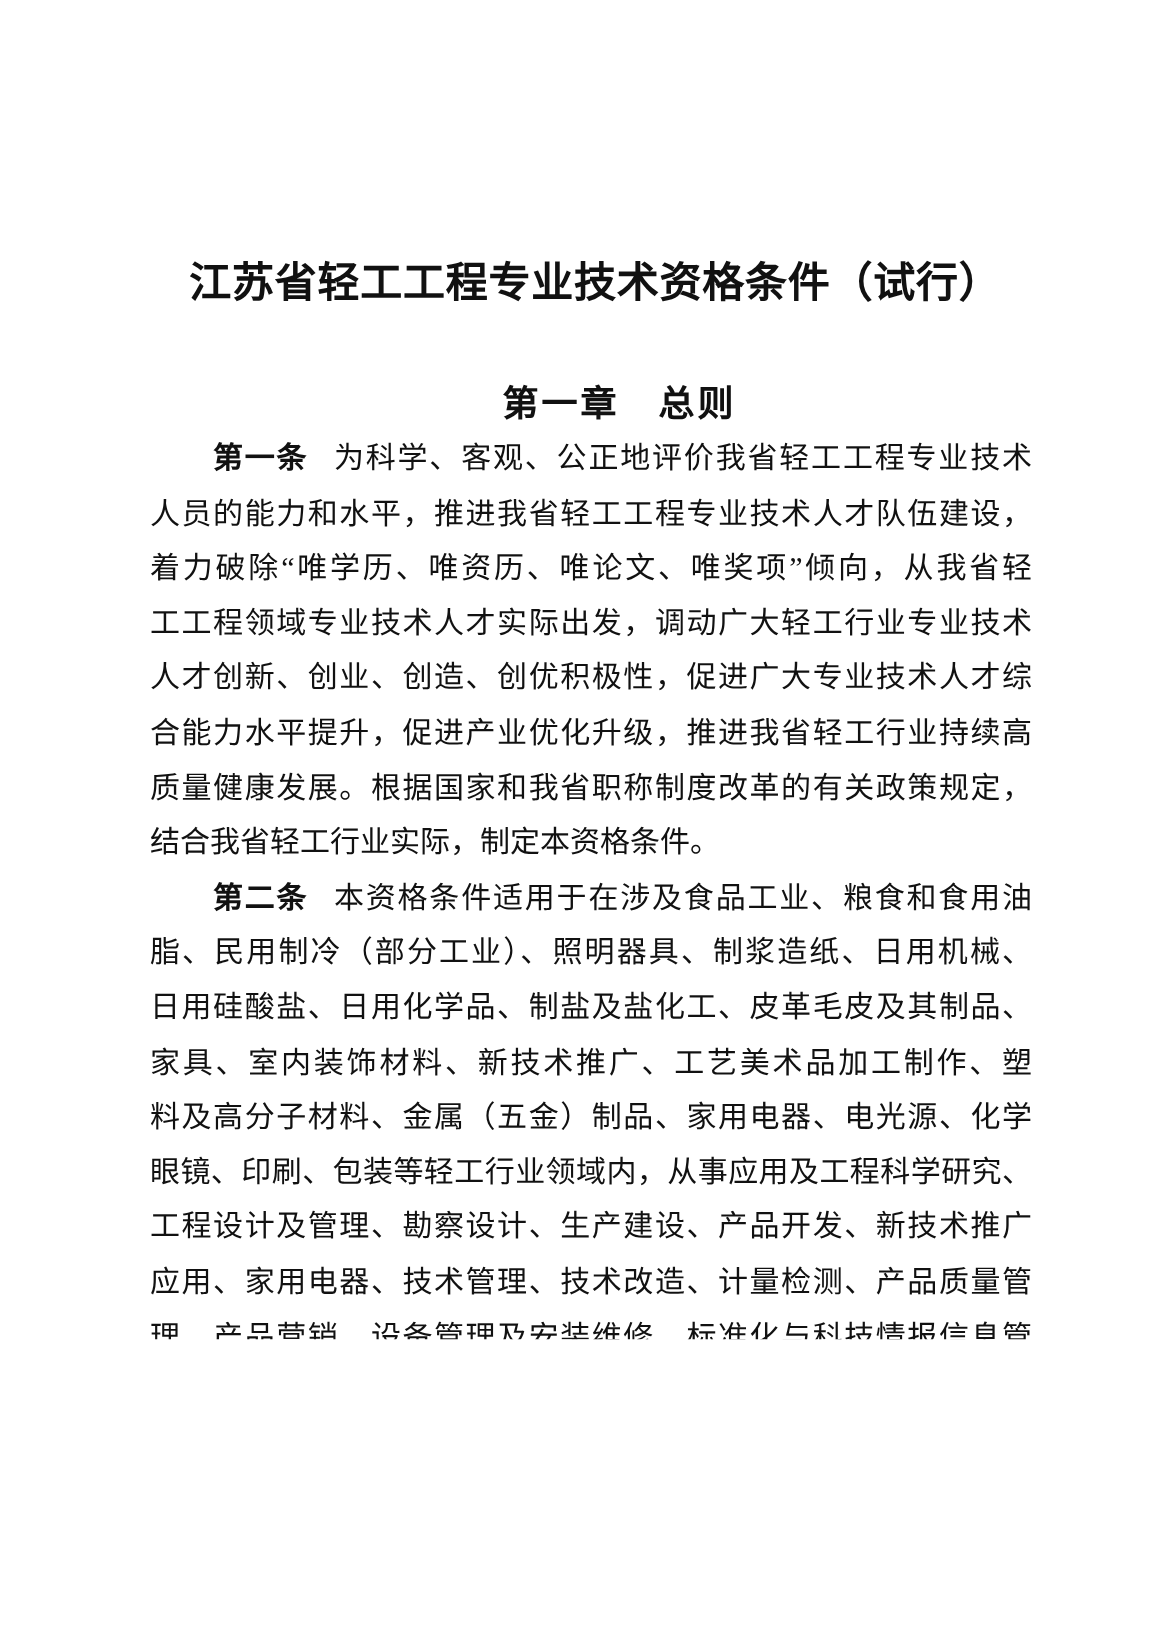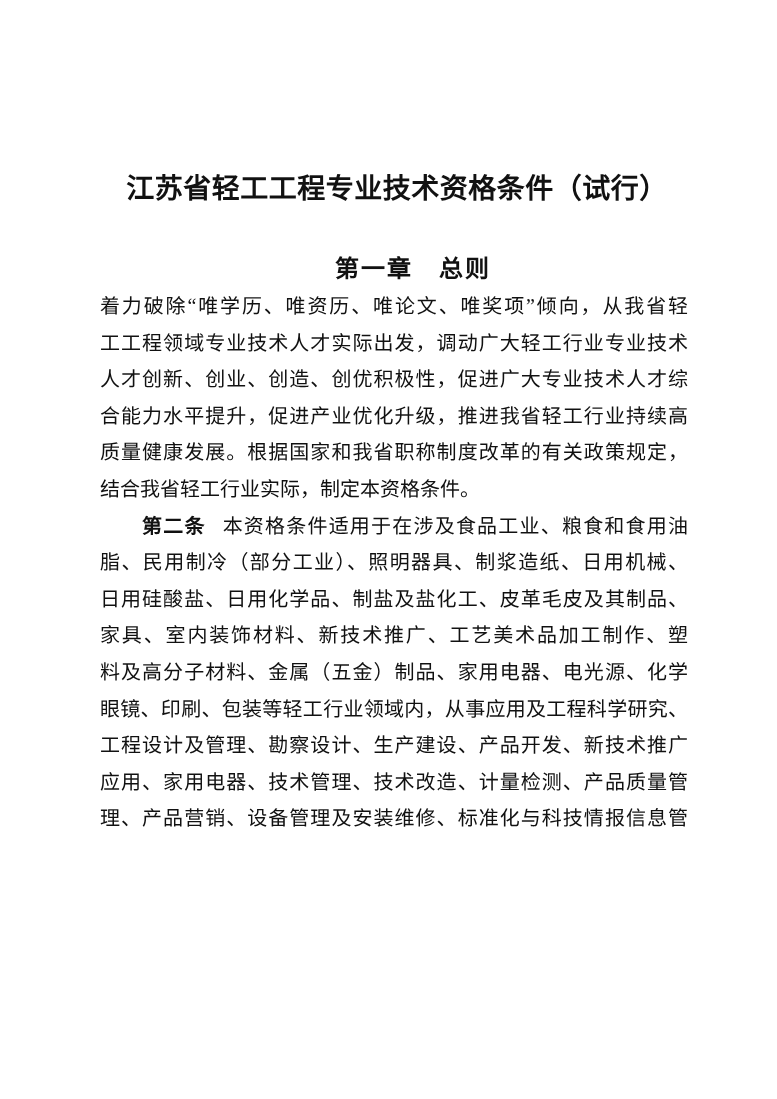--- a/index.html
+++ b/index.html
@@ -80,20 +80,22 @@
 </style>
 </head>
 <body>
 
 <div class="page">
   <h1 class="title">江苏省轻工工程专业技术资格条件（试行）</h1>
 
   <h2 class="chapter">第一章　总则</h2>
 
   <div class="body-text">
+    <div class="line indent"><span class="lead">第一条</span><span class="line-text">为科学、客观、公正地评价我省轻工工程专业技术</span></div>
+      <div class="line"><span class="line-text">人员的能力和水平，推进我省轻工工程专业技术人才队伍建设，</span></div>
       <div class="line"><span class="line-text">着力破除“唯学历、唯资历、唯论文、唯奖项”倾向，从我省轻</span></div>
       <div class="line"><span class="line-text">工工程领域专业技术人才实际出发，调动广大轻工行业专业技术</span></div>
       <div class="line"><span class="line-text">人才创新、创业、创造、创优积极性，促进广大专业技术人才综</span></div>
       <div class="line"><span class="line-text">合能力水平提升，促进产业优化升级，推进我省轻工行业持续高</span></div>
       <div class="line"><span class="line-text">质量健康发展。根据国家和我省职称制度改革的有关政策规定，</span></div>
       <div class="line no-fill"><span class="line-text">结合我省轻工行业实际，制定本资格条件。</span></div>
       <div class="line indent"><span class="lead">第二条</span><span class="line-text">本资格条件适用于在涉及食品工业、粮食和食用油</span></div>
       <div class="line"><span class="line-text">脂、民用制冷（部分工业）、照明器具、制浆造纸、日用机械、</span></div>
       <div class="line"><span class="line-text">日用硅酸盐、日用化学品、制盐及盐化工、皮革毛皮及其制品、</span></div>
       <div class="line"><span class="line-text">家具、室内装饰材料、新技术推广、工艺美术品加工制作、塑</span></div>

